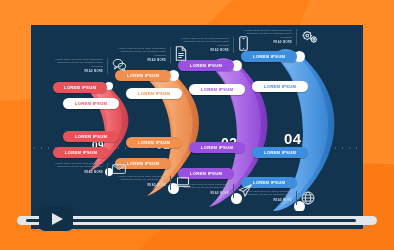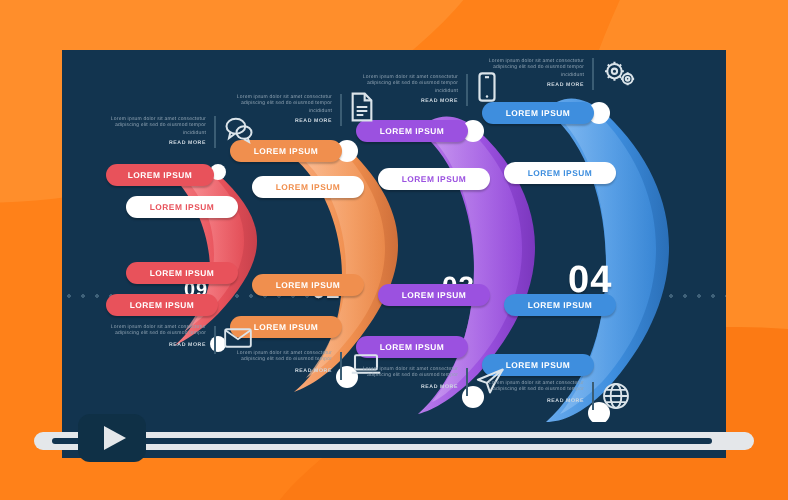--- a/index.html
+++ b/index.html
@@ -168,21 +168,21 @@
 
       <g>
         <path d="M272,32 C314,72 314,124 272,170 C260,182 250,186 242,186 C260,170 272,142 272,108 C272,72 260,44 242,30 C250,22 260,22 272,32 Z" fill="url(#g4)"></path>
         <path d="M270,34 C306,72 306,126 270,166 C262,174 254,180 249,182 C264,164 272,136 272,106 C272,76 264,50 249,34 C256,26 264,26 270,34 Z" fill="url(#g4b)" opacity="0.68"></path>
       </g>
     </svg>
 
     <div class="num" style="left:61px;top:115px;font-size:10px;">09</div>
     <div class="num" style="left:125px;top:113px;font-size:12px;">02</div>
     <div class="num" style="left:190px;top:110px;font-size:14px;">03</div>
-    <div class="num" style="left:253px;top:105px;font-size:19px;">04</div>
+    <div class="num" style="left:253px;top:105px;font-size:15px;">04</div>
 
     <div class="node small" style="left:74px;top:57px;"></div>
     <div class="node small" style="left:74px;top:143px;"></div>
     <div class="node" style="left:137px;top:45px;"></div>
     <div class="node" style="left:137px;top:158px;"></div>
     <div class="node" style="left:200px;top:35px;"></div>
     <div class="node" style="left:200px;top:168px;"></div>
     <div class="node" style="left:263px;top:26px;"></div>
     <div class="node" style="left:263px;top:176px;"></div>
 

